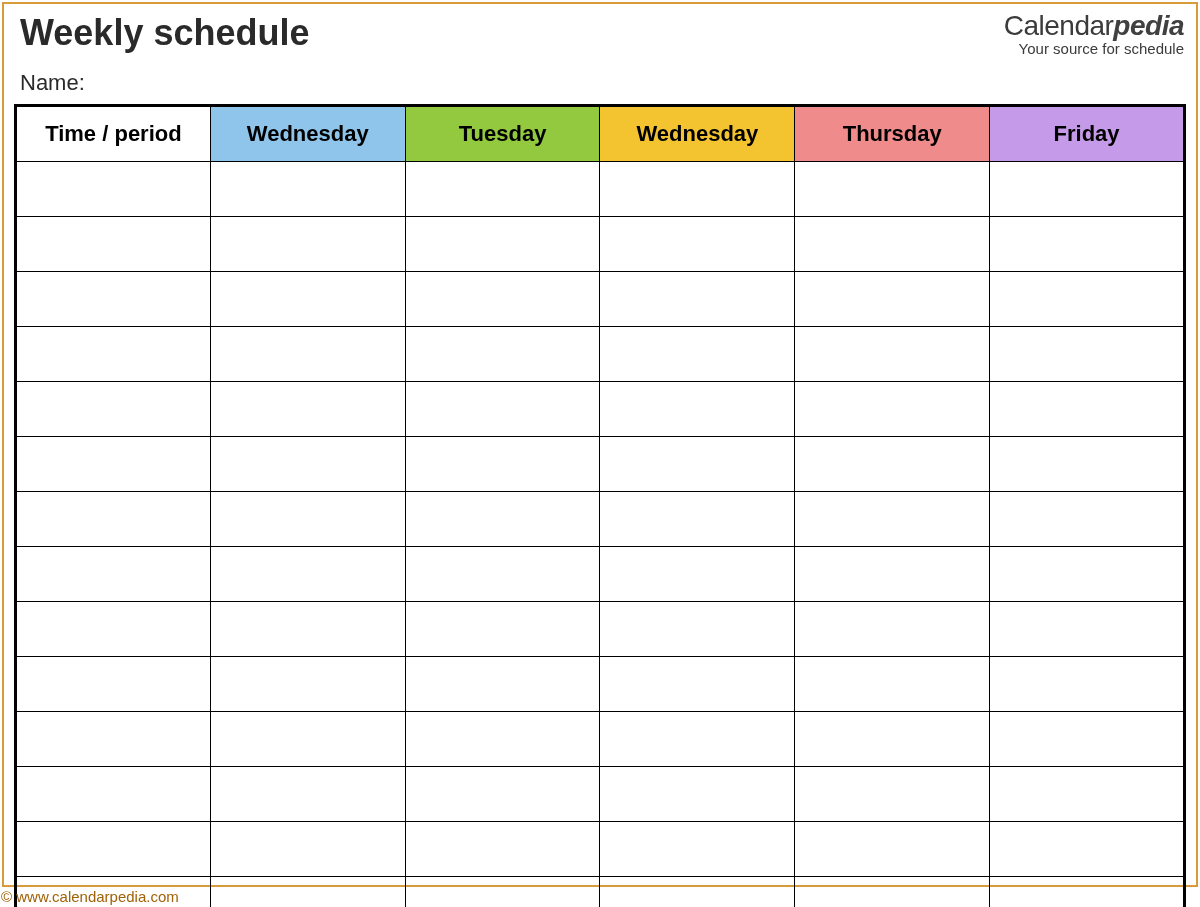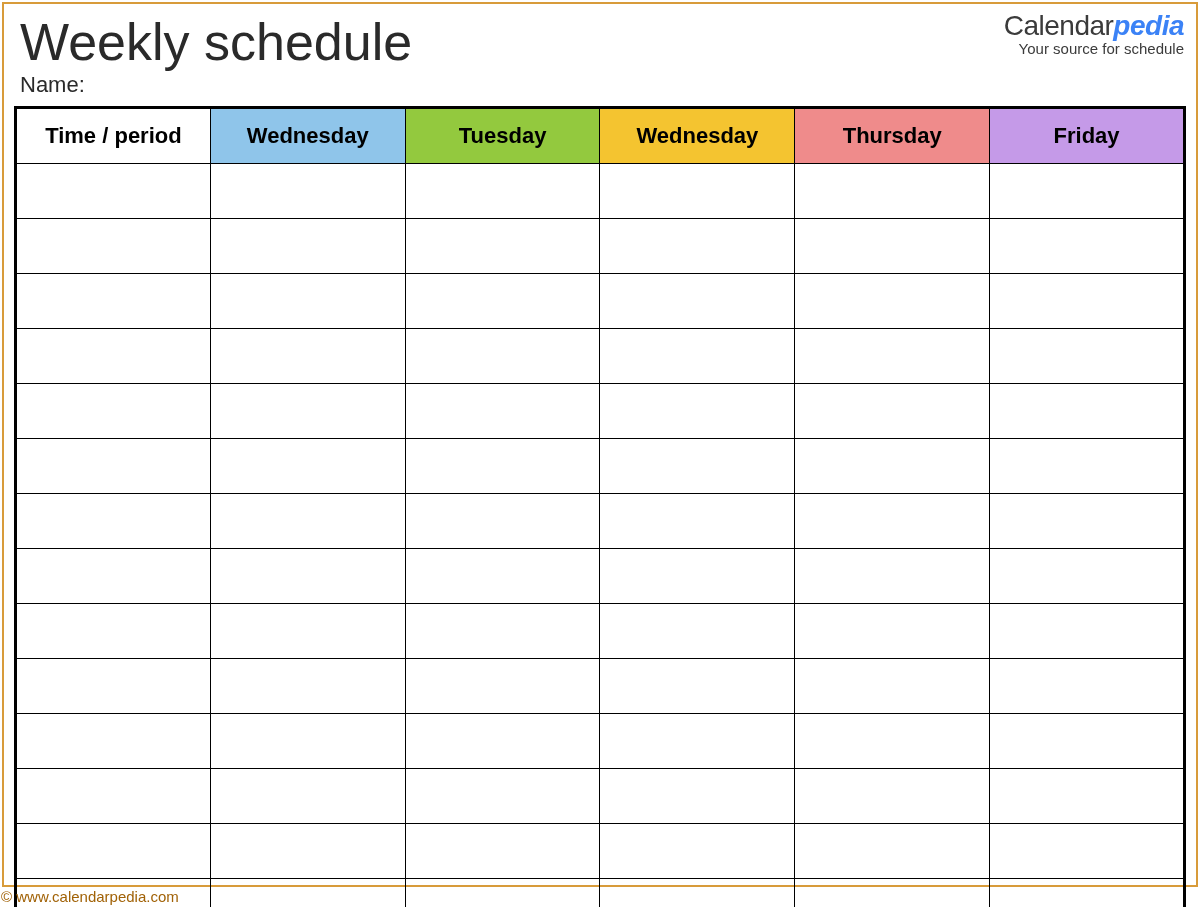--- a/index.html
+++ b/index.html
@@ -16,43 +16,43 @@
       border: 2px solid #d89b3a;
     }
     .header {
       display: flex;
       justify-content: space-between;
       align-items: flex-start;
       padding: 8px 12px 2px 16px;
     }
     .title-block { }
     .main-title {
-      font-size: 52px;
-      font-weight: 400;
+      font-size: 36px;
+      font-weight: 700;
       color: #2a2a2a;
       letter-spacing: 0px;
     }
     .name-row {
-      margin-top: 0;
+      margin-top: 16px;
       font-size: 22px;
       color: #2a2a2a;
       font-weight: 500;
     }
     .logo {
       text-align: right;
       padding-top: 0;
     }
     .logo-main {
       font-size: 28px;
       font-weight: 400;
       color: #3b3b3b;
       line-height: 1;
       letter-spacing: -0.5px;
     }
-    .logo-main .accent { color: #3b82f6; font-weight: 700; font-style: italic; }
+    .logo-main .accent { color: #404040; font-weight: 700; font-style: italic; }
     .logo-sub {
       font-size: 15px;
       color: #3b3b3b;
     }
     .schedule-wrap {
       padding: 6px 10px 0 10px;
     }
     table.schedule {
       width: 100%;
       border-collapse: collapse;

